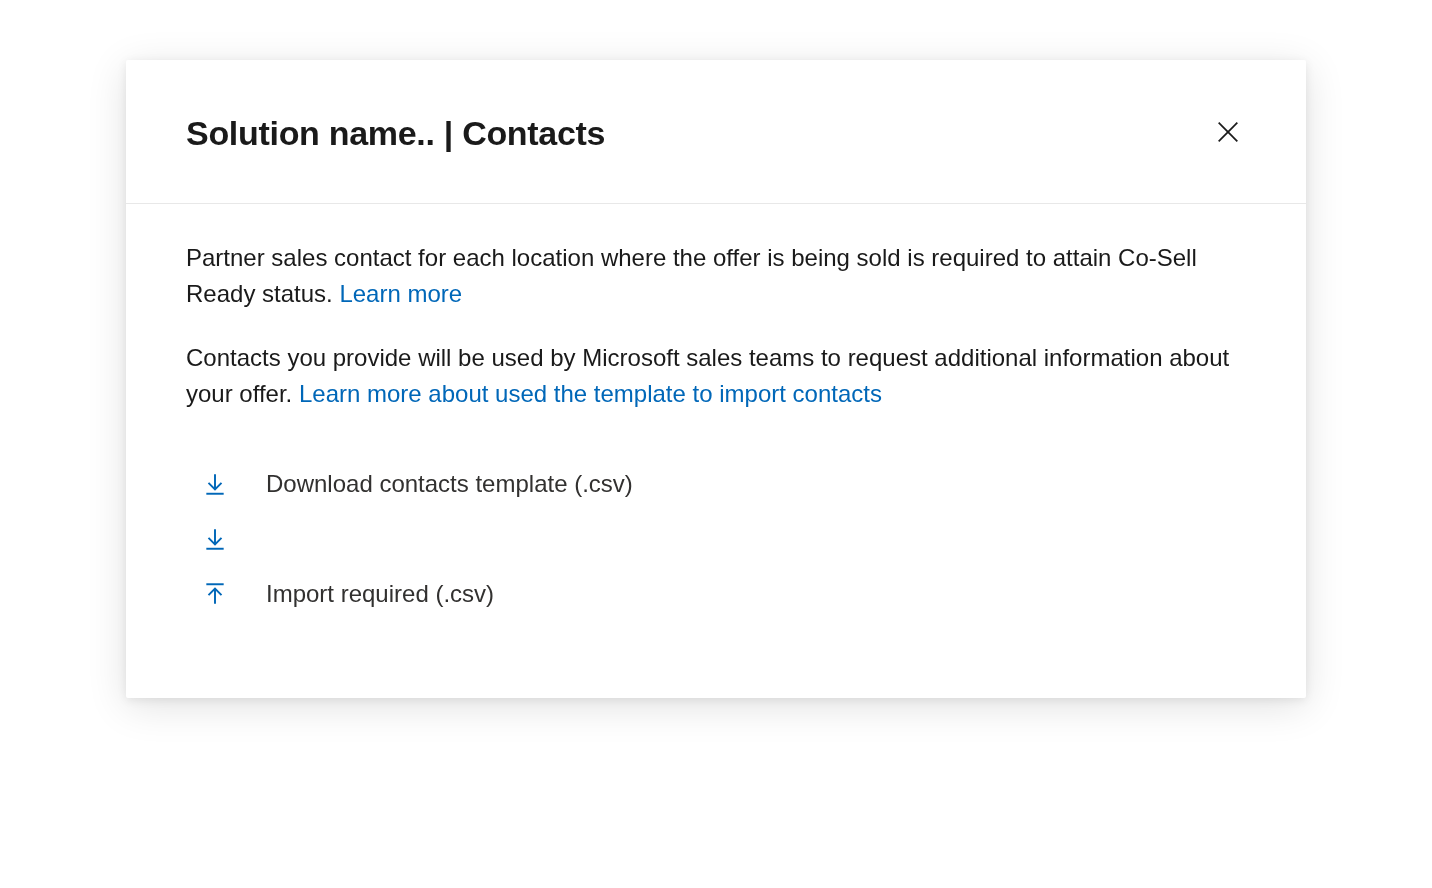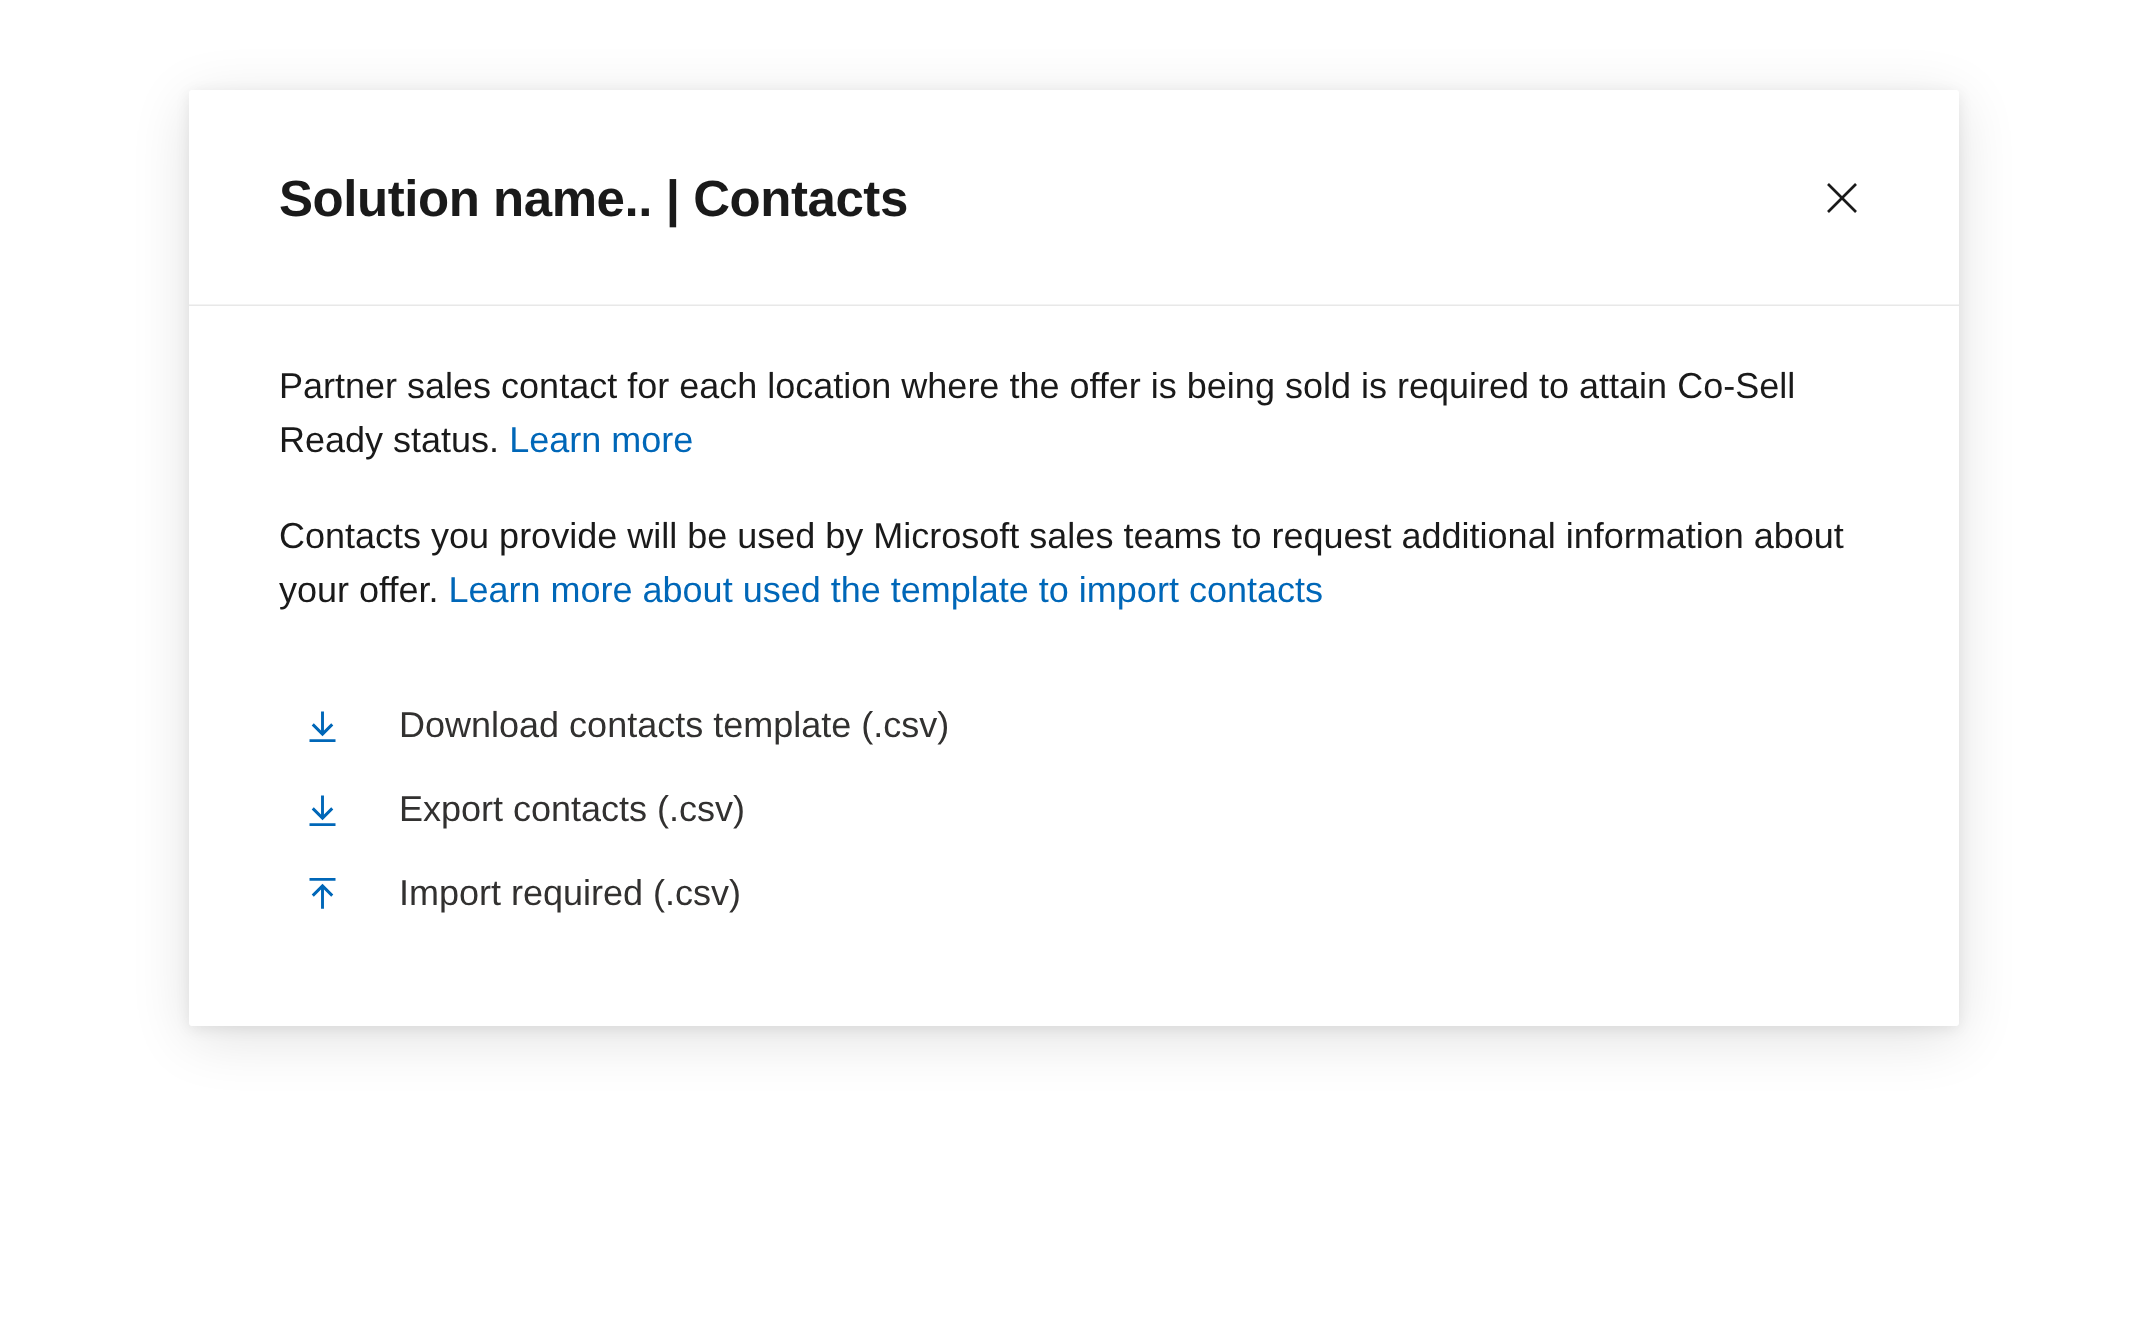--- a/index.html
+++ b/index.html
@@ -47,21 +47,21 @@
       justify-content: center;
       margin-top: 4px;
     }
     .close-btn svg {
       width: 28px;
       height: 28px;
       stroke: #1a1a1a;
       stroke-width: 1.5;
     }
     .panel-body {
-      padding: 36px 60px 60px 60px;
+      padding: 36px 60px 76px 60px;
     }
     .description {
       font-size: 24px;
       line-height: 1.5;
       color: #1a1a1a;
       margin-bottom: 28px;
     }
     .link {
       color: #0067b8;
       text-decoration: none;
@@ -130,21 +130,20 @@
         <span class="action-label">Download contacts template (.csv)</span>
       </div>
       <div class="action-item">
         <span class="action-icon">
           <svg viewBox="0 0 24 24" width="26" height="26">
             <line x1="12" y1="3" x2="12" y2="17"></line>
             <polyline points="6,11 12,17 18,11"></polyline>
             <line x1="4" y1="21" x2="20" y2="21"></line>
           </svg>
         </span>
-        <span class="action-label">Export contacts (.csv)</span>
       </div>
       <div class="action-item">
         <span class="action-icon">
           <svg viewBox="0 0 24 24" width="26" height="26">
             <line x1="4" y1="3" x2="20" y2="3"></line>
             <line x1="12" y1="7" x2="12" y2="21"></line>
             <polyline points="6,13 12,7 18,13"></polyline>
           </svg>
         </span>
         <span class="action-label">Import required (.csv)</span>

